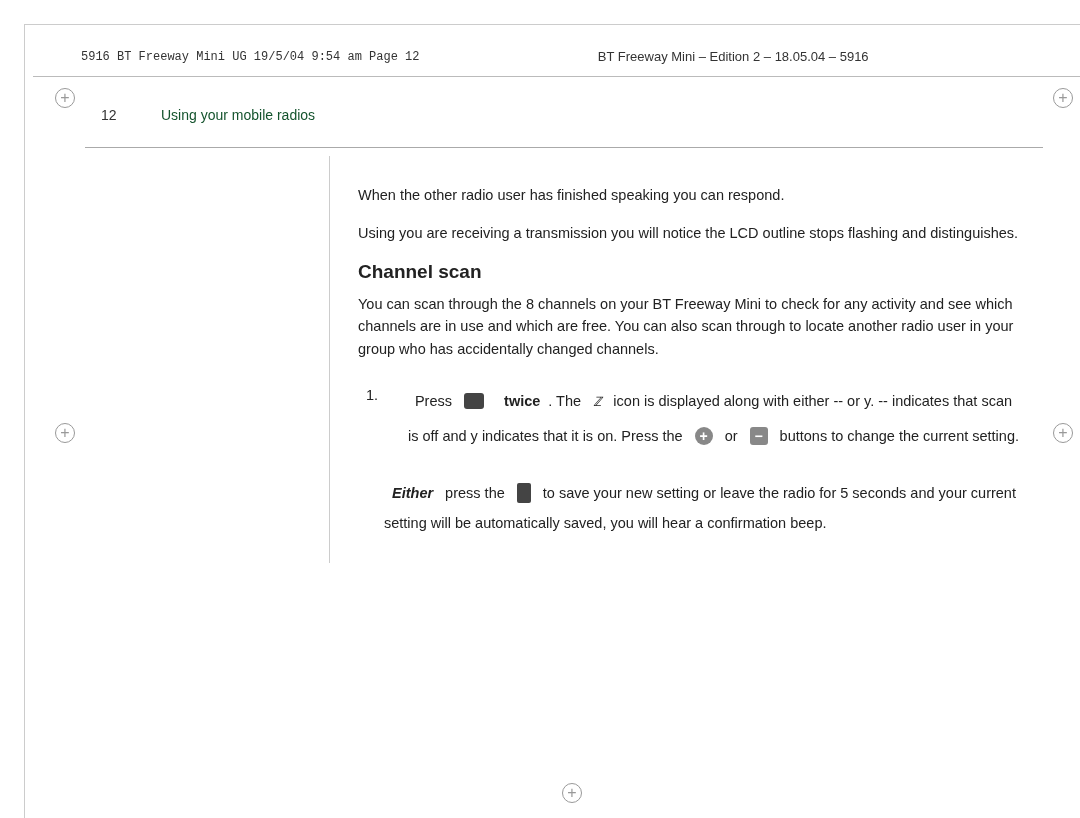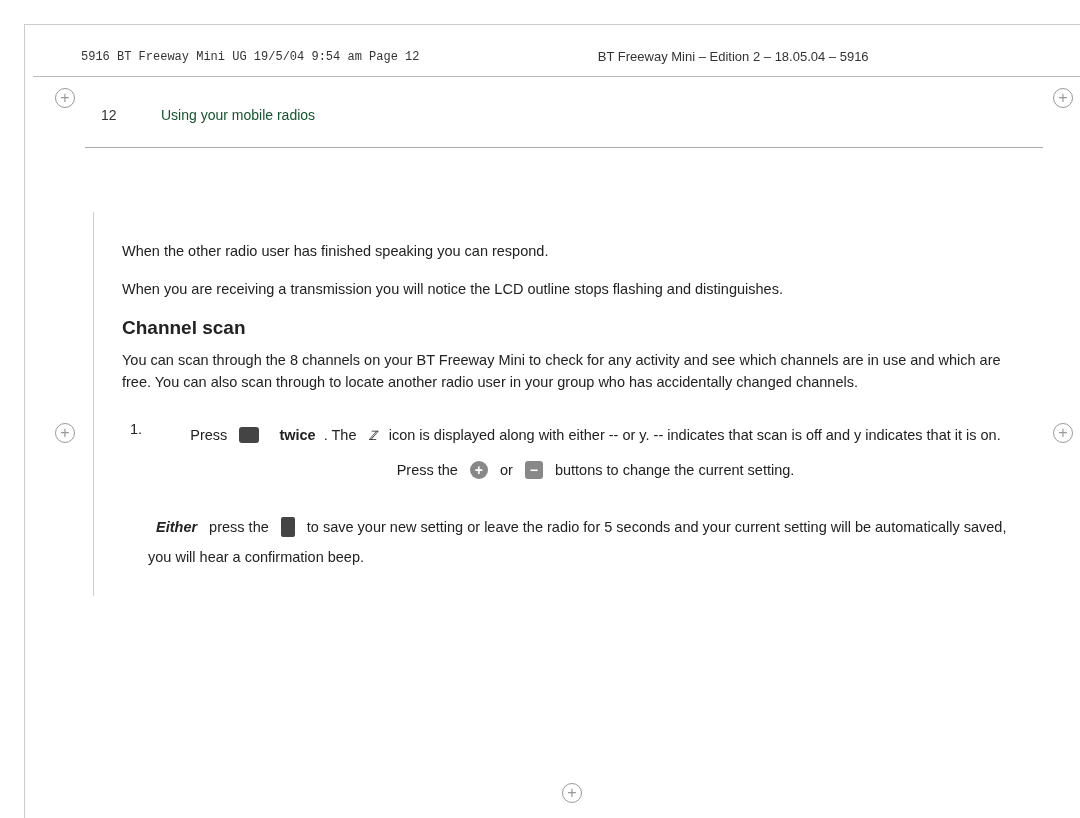--- a/index.html
+++ b/index.html
@@ -106,21 +106,20 @@
       border: none;
       border-top: 1px solid #aaa;
       margin: 0 60px 0 60px;
     }
 
     
     .two-col {
       display: flex;
       margin: 0 60px;
       gap: 0;
-      flex-direction: column;
     }
 
     .left-col {
       width: 220px;
       min-width: 220px;
       padding: 20px 20px 20px 0;
       
     }
 
     .right-col {
@@ -280,21 +279,21 @@
 
   <hr class="section-hr">
 
   <div class="two-col">
 
     <div class="left-col"></div>
 
     <div class="right-col">
 
       <p class="para">When the other radio user has finished speaking you can respond.</p>
-      <p class="para">When you are receiving a transmission you will notice the LCD outline stops flashing and distinguishes.</p>
+      <p class="para">Using you are receiving a transmission you will notice the LCD outline stops flashing and distinguishes.</p>
 
       <p class="section-heading">Channel scan</p>
 
       <p class="para">You can scan through the 8 channels on your BT Freeway Mini to check for any activity and see which channels are in use and which are free. You can also scan through to locate another radio user in your group who has accidentally changed channels.</p>
 
       <ol class="numbered-list">
         <li class="numbered-item">
           <span class="num">1.</span>
           <span class="item-content">
             Press <span class="icon-menu"></span> <strong>twice</strong>. The <span class="icon-scan">ℤ</span> icon is displayed along with either -- or y. -- indicates that scan is off and y indicates that it is on. Press the <span class="icon-plus"></span> or <span class="icon-minus"></span> buttons to change the current setting.

